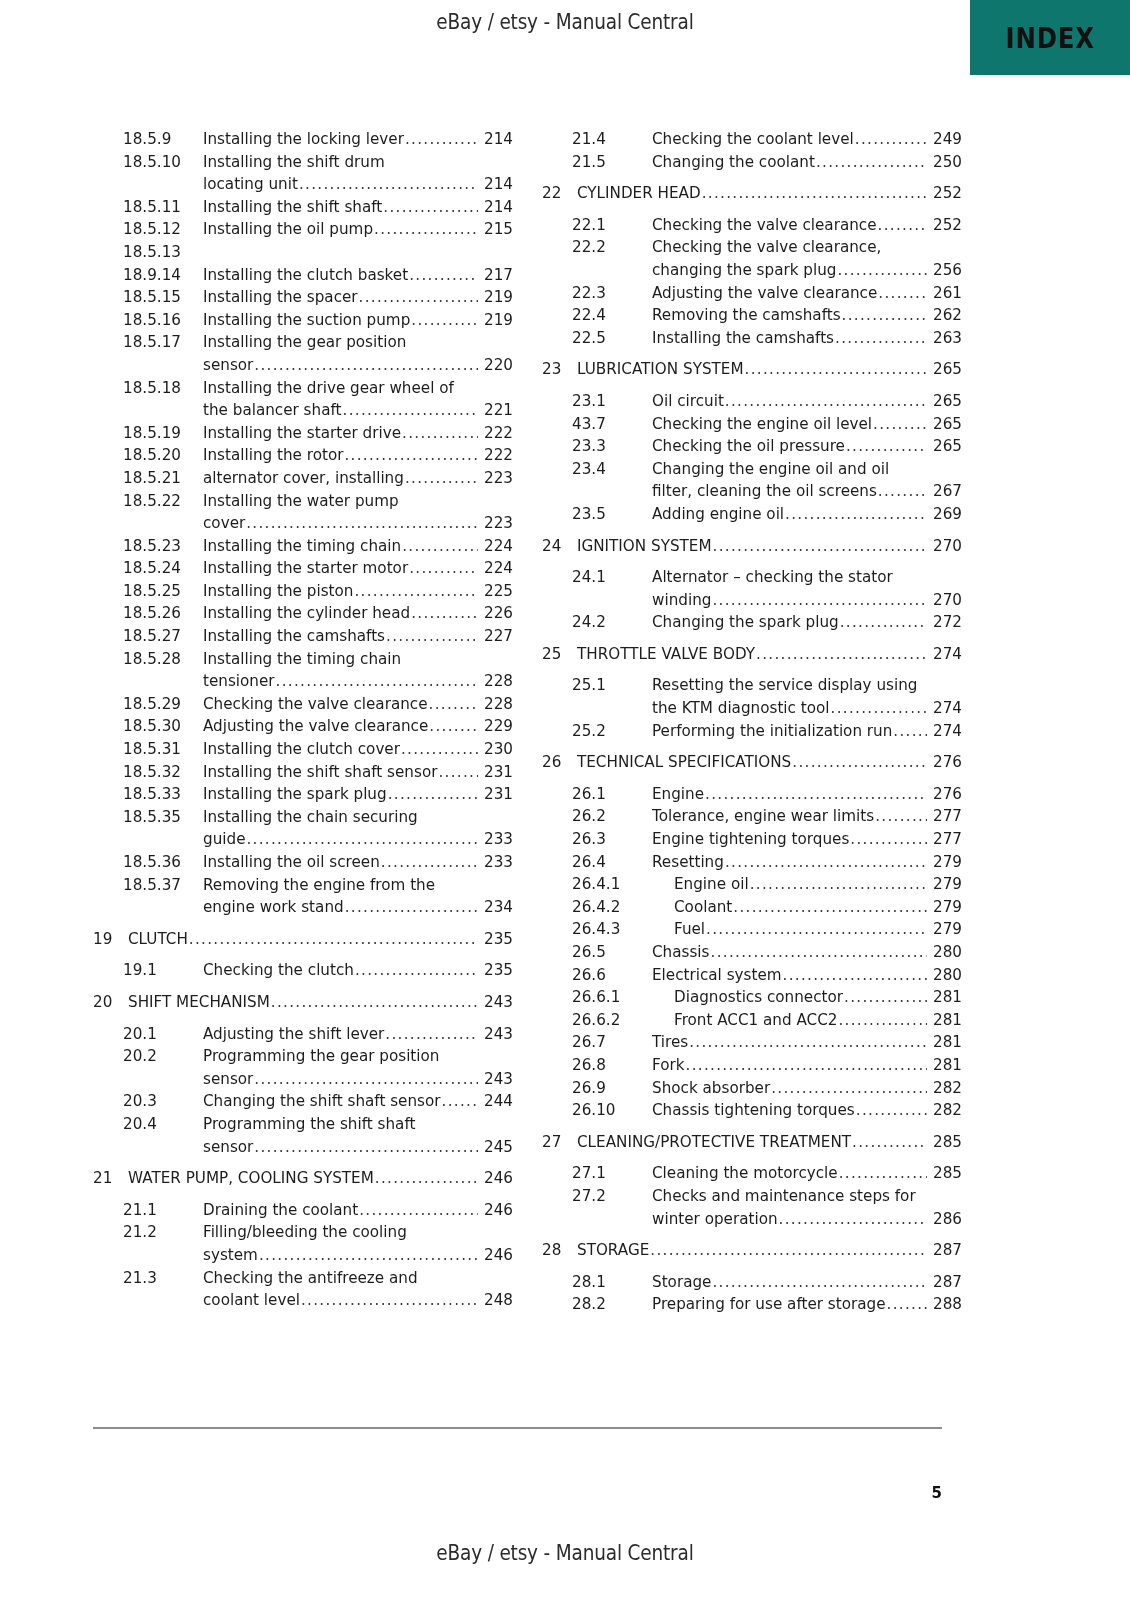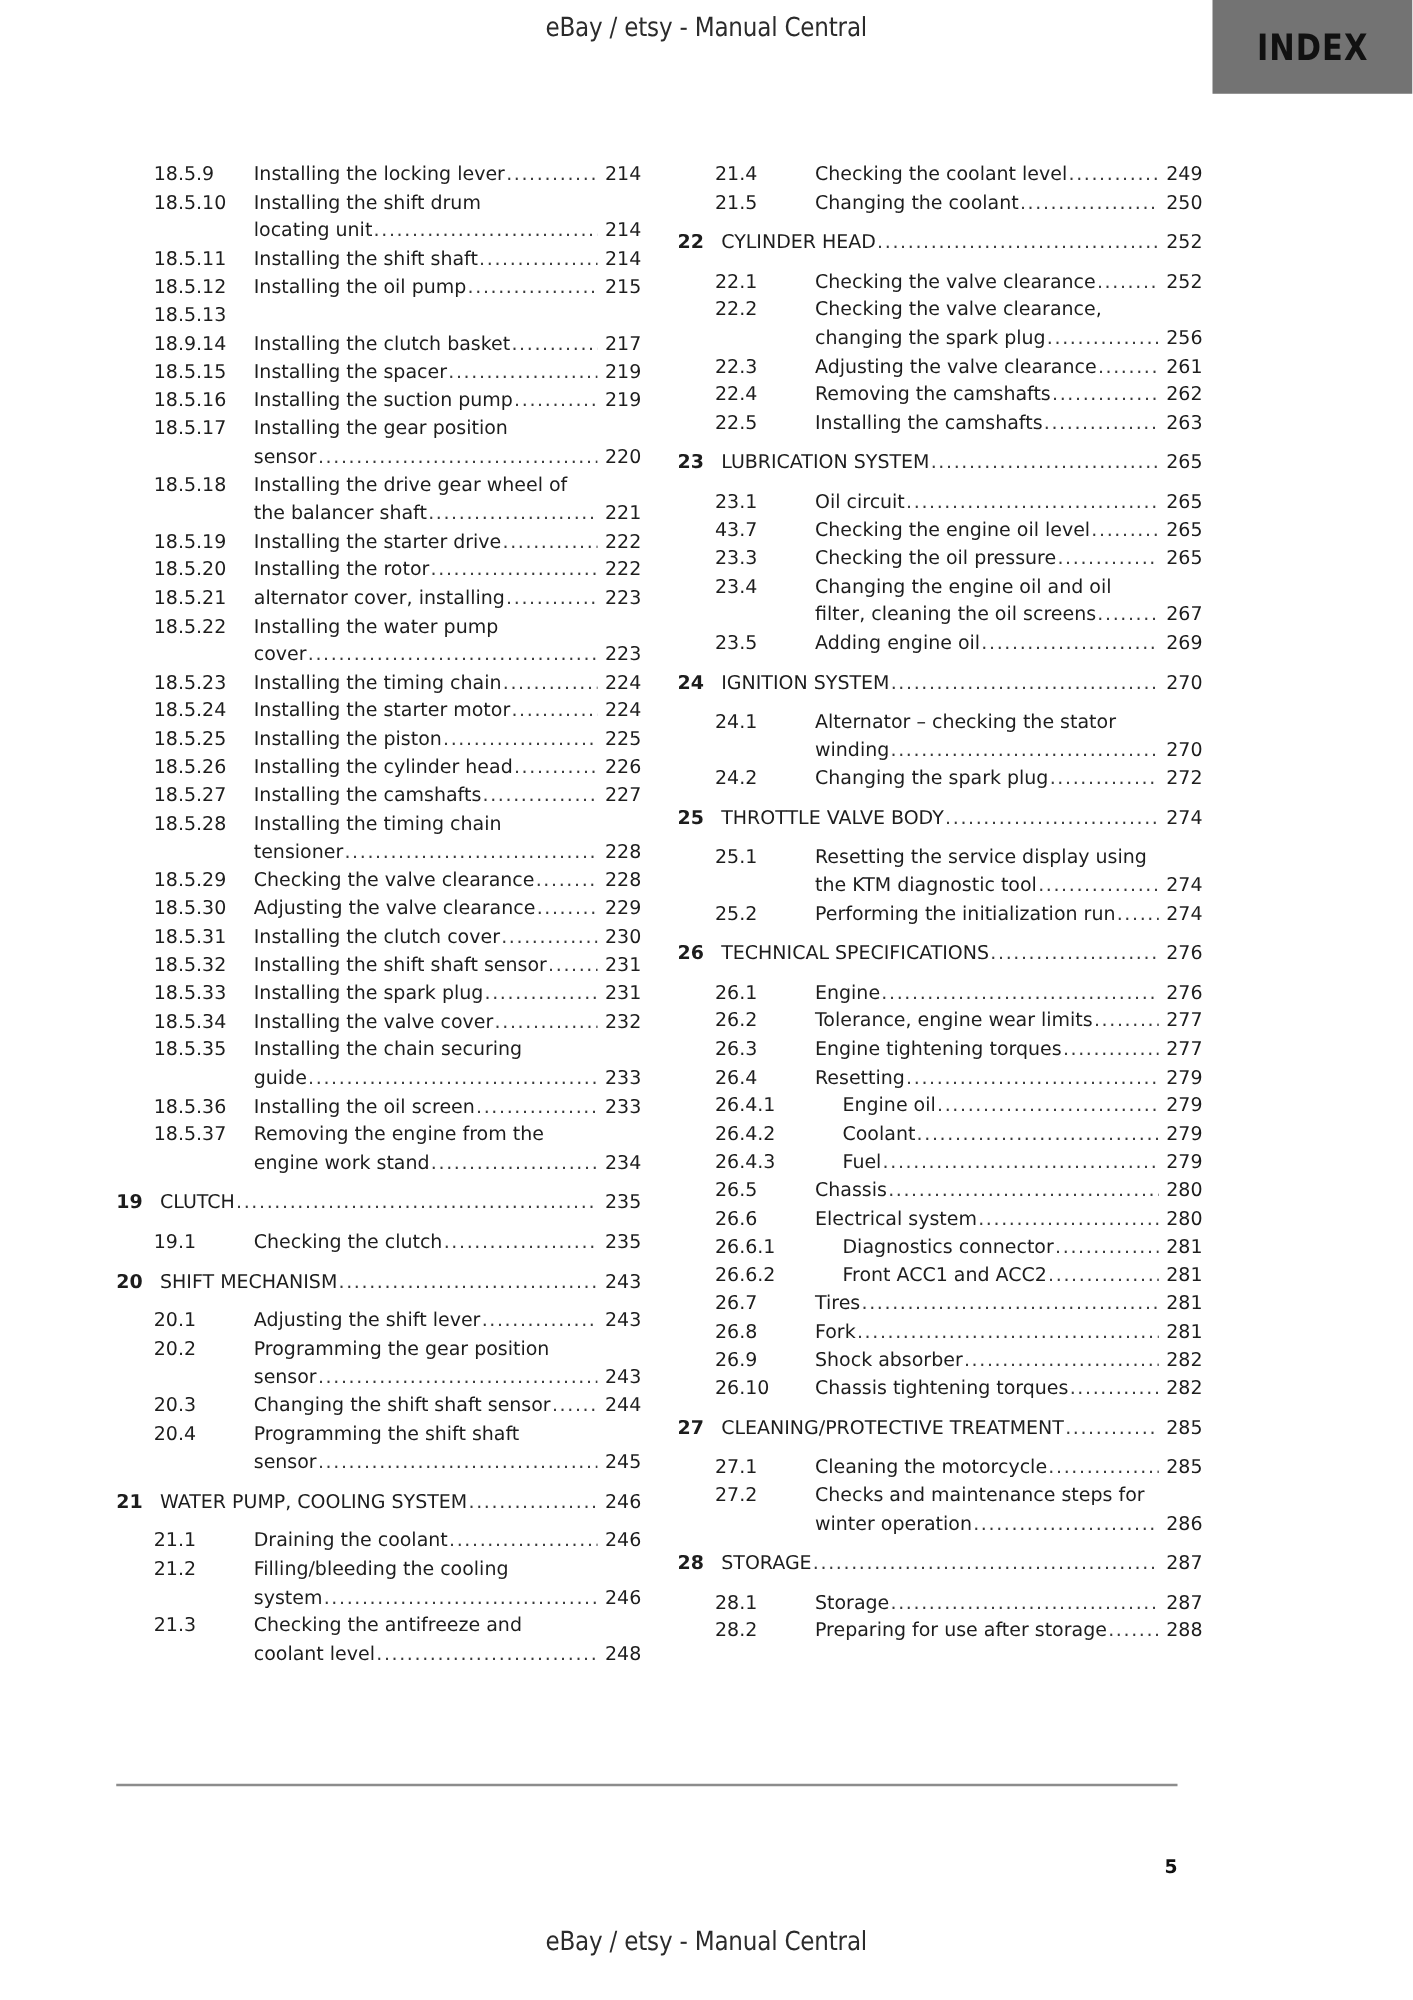--- a/index.html
+++ b/index.html
@@ -32,21 +32,21 @@
   .watermark-top { top: 10px; }
   .watermark-bottom { top: 1541px; }
 
   
   .index-tab {
     position: absolute;
     left: 970px;
     top: 0px;
     width: 160px;
     height: 75px;
-    background: #737373;
+    background: #0f766e;
     display: flex;
     align-items: center;
     justify-content: center;
   }
   .index-tab-label {
     font-family: "DejaVu Sans", sans-serif;
     font-size: 29px;
     font-weight: bold;
     color: #111111;
     letter-spacing: 1px;
@@ -80,21 +80,21 @@
   }
   .row.chapter  { margin-top: 9px; }
   .row.first-sub { margin-top: 9px; }
 
   .num {
     flex: 0 0 auto;
     text-align: left;
     white-space: nowrap;
   }
   
-  .lvl1 > .num { width: 35px; font-weight: bold; }
+  .lvl1 > .num { width: 35px; }
   .lvl2 > .num { width: 80px; margin-left: 30px; }
   .lvl3 > .num { width: 80px; margin-left: 30px; }
 
   .body {
     flex: 1 1 auto;
     min-width: 0;
   }
   .lvl3 > .body { padding-left: 22px; }
 
   
@@ -410,30 +410,20 @@
         <div class="num">18.5.33</div>
         <div class="body">
           <div class="tline">
             <span class="ttext">Installing the spark plug</span>
             <span class="leader"></span>
             <span class="pg">231</span>
           </div>
         </div>
       </div>
       <div class="row lvl2">
-        <div class="num">18.5.34</div>
-        <div class="body">
-          <div class="tline">
-            <span class="ttext">Installing the valve cover</span>
-            <span class="leader"></span>
-            <span class="pg">232</span>
-          </div>
-        </div>
-      </div>
-      <div class="row lvl2">
         <div class="num">18.5.35</div>
         <div class="body">
           <div class="tline nopage">
             <span class="ttext">Installing the chain securing</span>
           </div>
           <div class="tline">
             <span class="ttext">guide</span>
             <span class="leader"></span>
             <span class="pg">233</span>
           </div>

